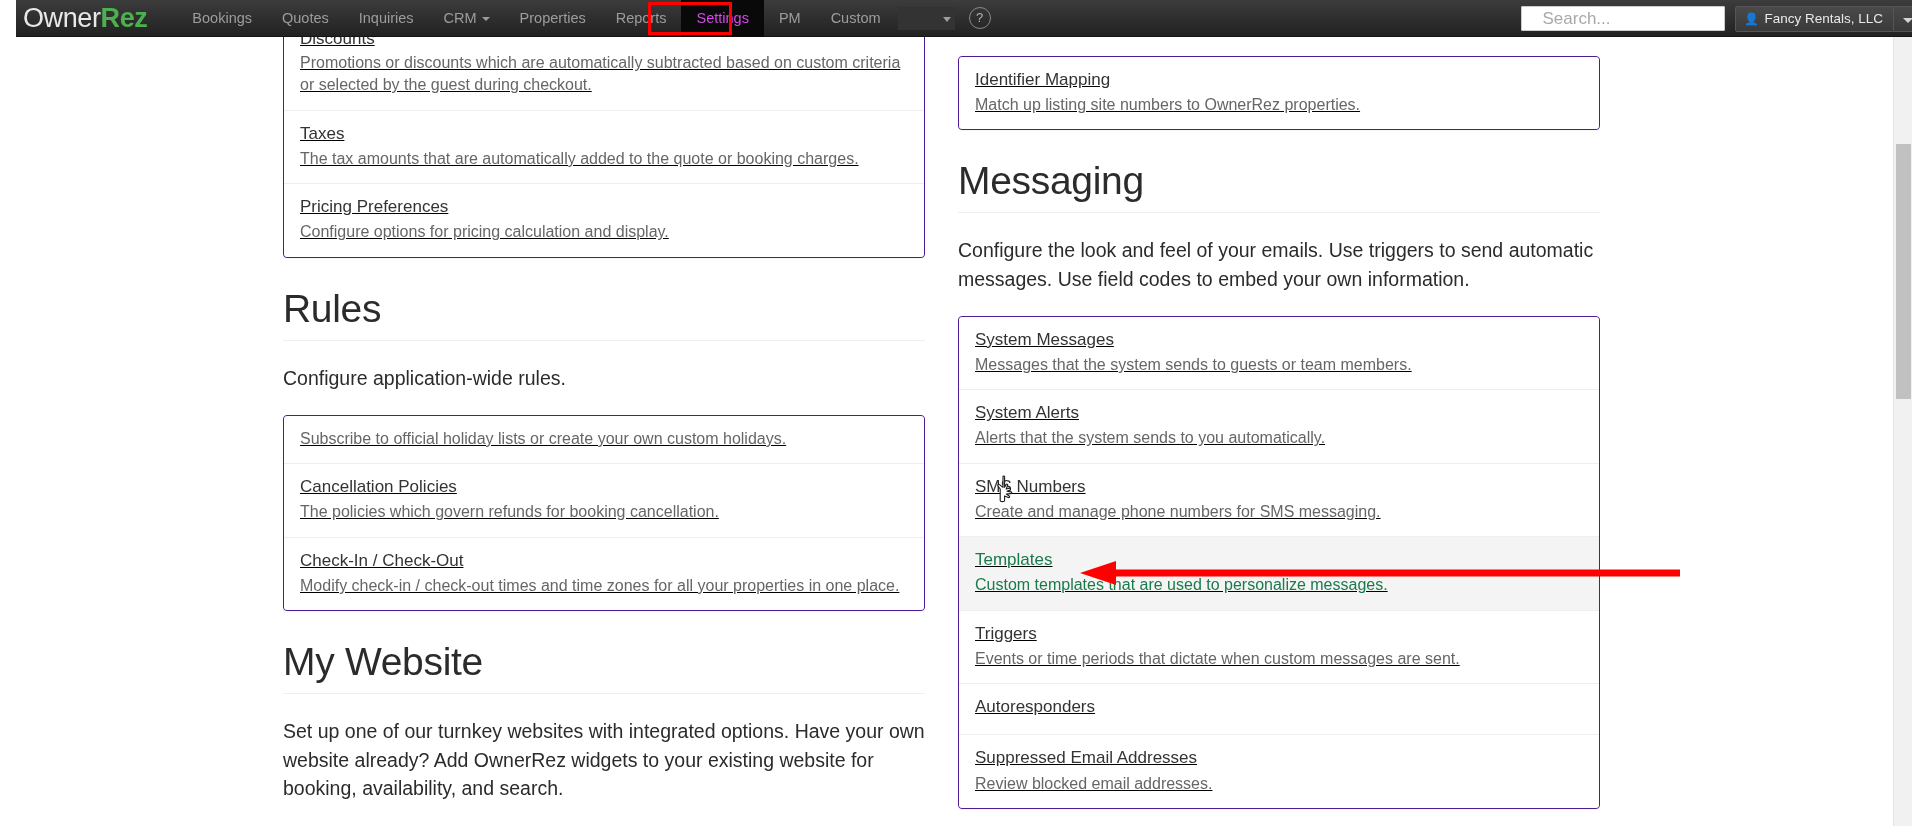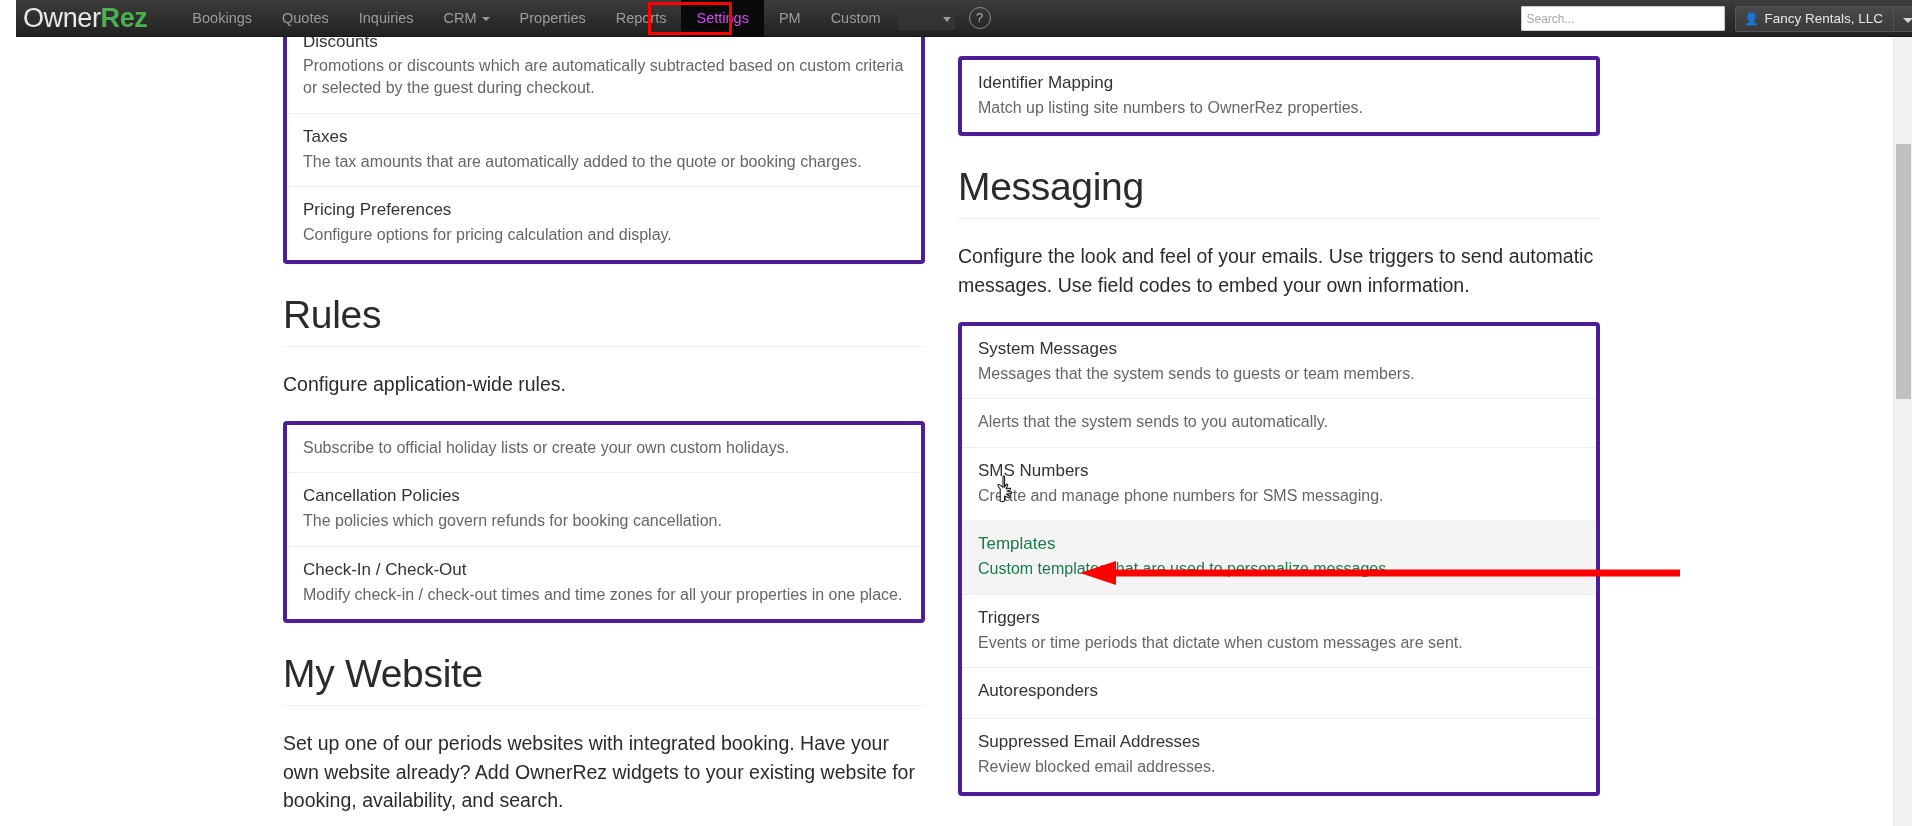--- a/index.html
+++ b/index.html
@@ -95,23 +95,23 @@
   .nav-right {
     position: absolute; right: 7px; top: 0;
     height: 37px;
     display: flex; align-items: center;
   }
   .search-input {
     width: 204px; height: 25px;
     border: 1px solid #cccccc;
     border-radius: 1px;
     background: #ffffff;
-    font-size: 12px;
+    font-size: 17px;
     color: #555555;
-    padding: 0 4px;
+    padding: 0 20px;
     font-family: "Liberation Sans", sans-serif;
     outline: none;
   }
   .search-input::placeholder { color: #a8a8a8; }
   .acct-group { display: flex; margin-left: 10px; }
   .acct-btn {
     background: linear-gradient(to bottom, #4a4a4a, #3a3a3a);
     border: 1px solid #555555;
     color: #e9e9e9;
     font-size: 13.5px;
@@ -176,25 +176,26 @@
   p.section-desc {
     font-size: 19.5px;
     color: #2b2b2b;
     line-height: 1.45;
     margin: 23px 0 23px 0;
     font-weight: 400;
   }
 
   
   .card {
-    border: 4px solid #4c1d95;
+    border: 1px solid #4c1d95;
     border-radius: 4px;
     background: #737373;
     box-shadow: 0 1px 1px rgba(0,0,0,0.04);
     overflow: hidden;
+    text-decoration: underline;
   }
   .card-row {
     padding: 12px 16px 13px 16px;
     border-top: 1px solid #eeeeee;
     cursor: pointer;
     background: #ffffff;
   }
   .card-row:first-child { border-top: none; }
   .card-row .row-title {
     font-size: 17px;
@@ -322,21 +323,21 @@
         <div class="row-title">Cancellation Policies</div>
         <div class="row-desc">The policies which govern refunds for booking cancellation.</div>
       </div>
       <div class="card-row">
         <div class="row-title">Check-In / Check-Out</div>
         <div class="row-desc">Modify check-in / check-out times and time zones for all your properties in one place.</div>
       </div>
     </div>
 
     <h1 class="section-title">My Website</h1>
-    <p class="section-desc">Set up one of our periods websites with integrated booking. Have your own website already? Add OwnerRez widgets to your existing website for booking, availability, and search.</p>
+    <p class="section-desc">Set up one of our turnkey websites with integrated options. Have your own website already? Add OwnerRez widgets to your existing website for booking, availability, and search.</p>
 
   </div>
 
   <div class="col col-right">
 
     <div class="card" style="margin-top:41px;">
       <div class="card-row">
         <div class="row-title">Identifier Mapping</div>
         <div class="row-desc">Match up listing site numbers to OwnerRez properties.</div>
       </div>
@@ -344,20 +345,21 @@
 
     <h1 class="section-title">Messaging</h1>
     <p class="section-desc">Configure the look and feel of your emails. Use triggers to send automatic messages. Use field codes to embed your own information.</p>
 
     <div class="card">
       <div class="card-row">
         <div class="row-title">System Messages</div>
         <div class="row-desc">Messages that the system sends to guests or team members.</div>
       </div>
       <div class="card-row">
+        <div class="row-title">System Alerts</div>
         <div class="row-desc">Alerts that the system sends to you automatically.</div>
       </div>
       <div class="card-row">
         <div class="row-title">SMS Numbers</div>
         <div class="row-desc">Create and manage phone numbers for SMS messaging.</div>
       </div>
       <div class="card-row hovered">
         <div class="row-title">Templates</div>
         <div class="row-desc">Custom templates that are used to personalize messages.</div>
       </div>

